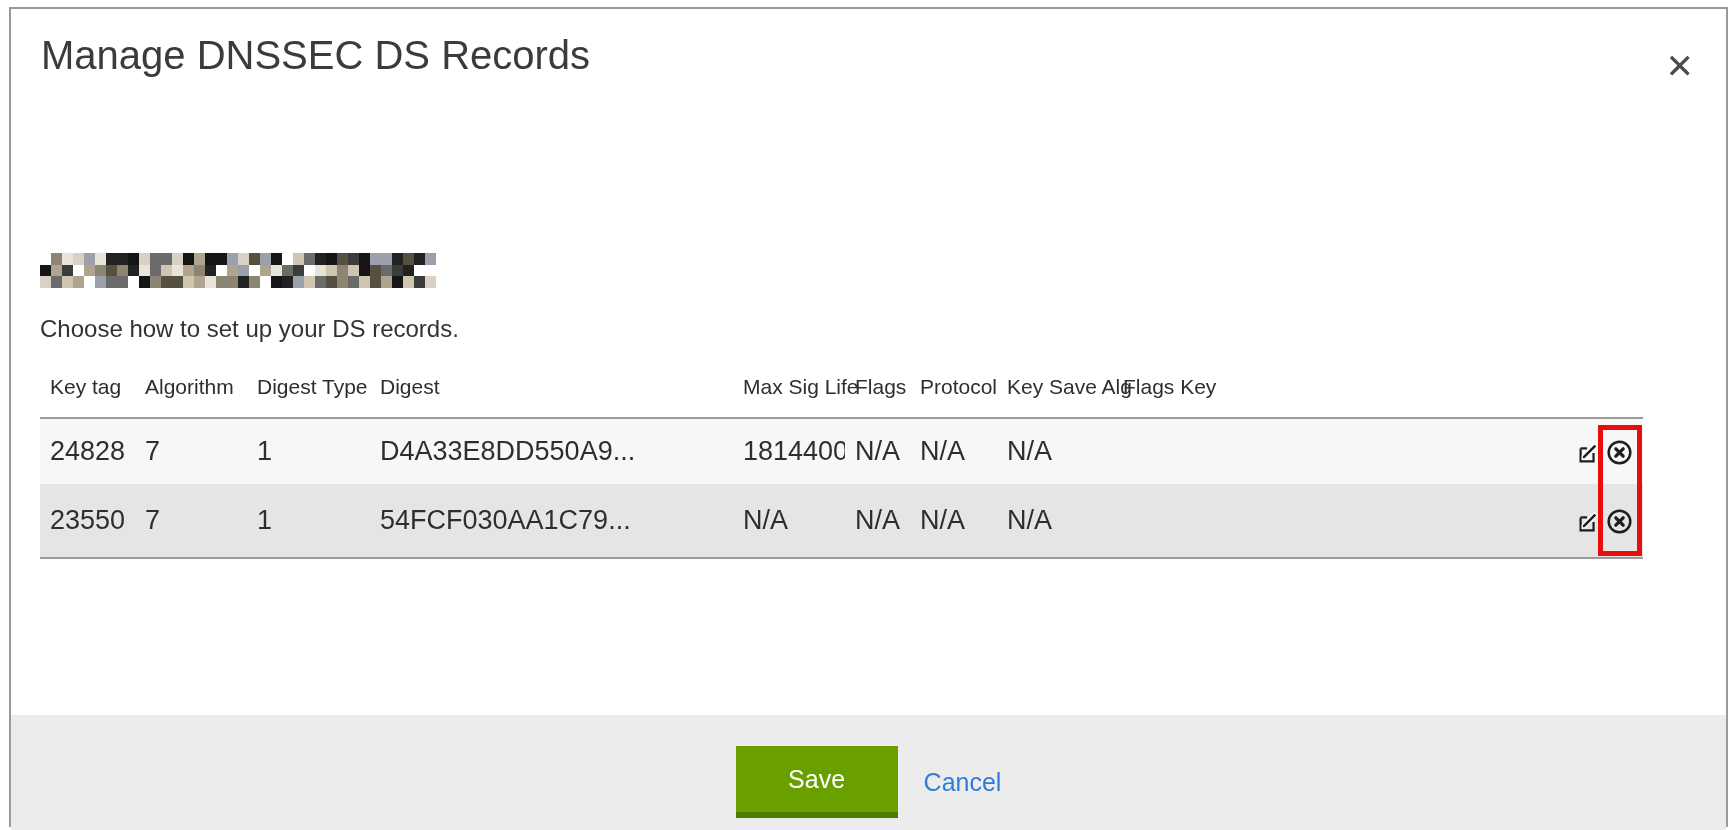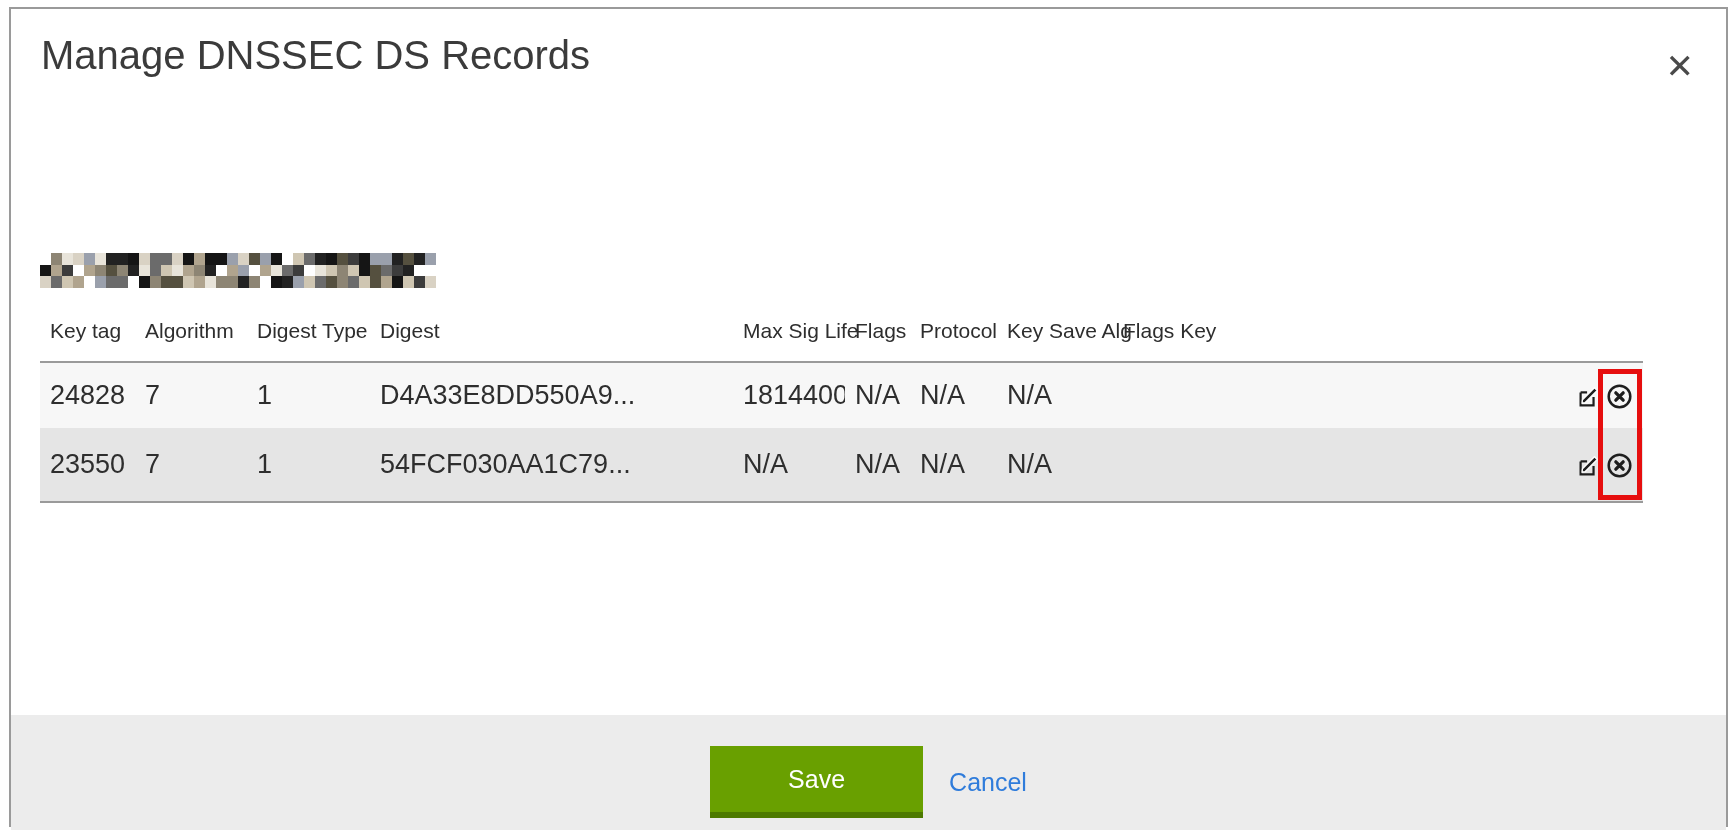--- a/index.html
+++ b/index.html
@@ -121,21 +121,21 @@
     position: absolute;
     left: 0; right: 0; bottom: 0;
     height: 134px;
     background: var(--footer_bg, #ececec);
     display: flex;
     align-items: center;
     justify-content: center;
     gap: 26px;
   }
   .save-btn {
-    width: 213px; height: 72px;
+    width: 162px; height: 72px;
     background: var(--accent_green_btn, #69a000);
     border: none;
     border-bottom: 6px solid var(--green_dark, #4d7a00);
     color: #ffffff;
     font-size: 25px;
     font-family: inherit;
     cursor: pointer;
   }
   .cancel-link {
     font-size: 25px;
@@ -258,20 +258,21 @@
         <div style="background: rgb(107, 107, 107);"></div>
         <div style="background: rgb(207, 198, 178);"></div>
         <div style="background: rgb(85, 80, 63);"></div>
         <div style="background: rgb(176, 164, 142);"></div>
         <div style="background: rgb(21, 21, 21);"></div>
         <div style="background: rgb(207, 198, 178);"></div>
         <div style="background: rgb(60, 60, 60);"></div>
         <div style="background: rgb(217, 210, 196);"></div>
       </div>
 
+    <p class="subtitle">Choose how to set up your DS records.</p>
 
     <div class="table-wrap">
       <table class="ds-table">
         <colgroup>
           <col style="width:95px">
             <col style="width:112px">
             <col style="width:123px">
           <col style="width:363px">
             <col style="width:112px">
             <col style="width:65px">

